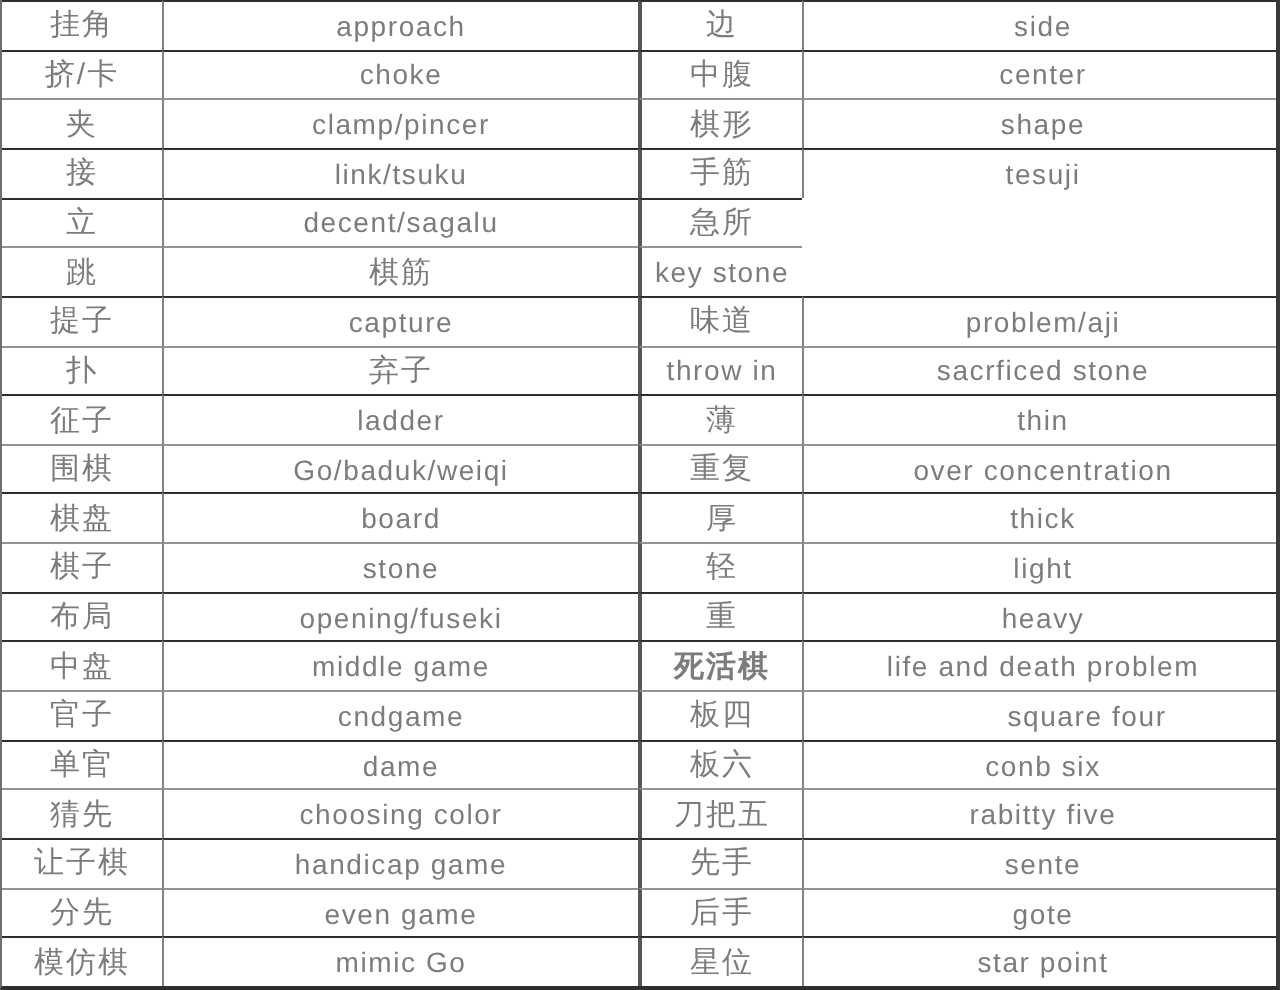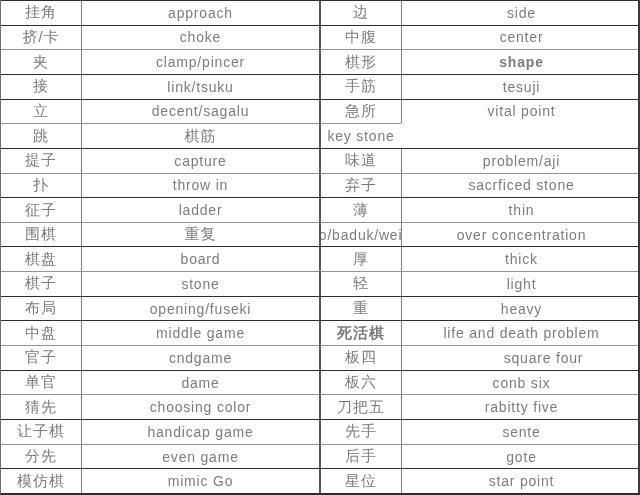--- a/index.html
+++ b/index.html
@@ -63,68 +63,67 @@
     <div class="t-cell cn" style="border-top: 1px solid rgb(46, 46, 46);">挤/卡</div>
     <div class="t-cell en" style="border-top: 1px solid rgb(46, 46, 46);">choke</div>
     <div class="t-cell cn" style="border-top: 1px solid rgb(46, 46, 46);">中腹</div>
     <div class="t-cell en" style="border-top: 1px solid rgb(46, 46, 46);">center</div>
   </div>
 
   <div class="t-row">
     <div class="t-cell cn" style="border-top: 1px solid rgb(147, 147, 147);">夹</div>
     <div class="t-cell en" style="border-top: 1px solid rgb(147, 147, 147);">clamp/pincer</div>
     <div class="t-cell cn" style="border-top: 1px solid rgb(147, 147, 147);">棋形</div>
-    <div class="t-cell en" style="border-top: 1px solid rgb(147, 147, 147); font-weight: bold;">shape</div>
+    <div class="t-cell en" style="border-top: 1px solid rgb(147, 147, 147);">shape</div>
   </div>
 
   <div class="t-row">
     <div class="t-cell cn" style="border-top: 1px solid rgb(46, 46, 46);">接</div>
     <div class="t-cell en" style="border-top: 1px solid rgb(46, 46, 46);">link/tsuku</div>
     <div class="t-cell cn" style="border-top: 1px solid rgb(46, 46, 46);">手筋</div>
     <div class="t-cell en" style="border-top: 1px solid rgb(46, 46, 46);">tesuji</div>
   </div>
 
   <div class="t-row">
     <div class="t-cell cn" style="border-top: 1px solid rgb(46, 46, 46);">立</div>
     <div class="t-cell en" style="border-top: 1px solid rgb(46, 46, 46);">decent/sagalu</div>
     <div class="t-cell cn" style="border-top: 1px solid rgb(46, 46, 46);">急所</div>
-    <div class="t-cell en" style="border-top: 1px solid rgb(46, 46, 46);">vital point</div>
   </div>
 
   <div class="t-row">
     <div class="t-cell cn" style="border-top: 1px solid rgb(147, 147, 147);">跳</div>
     <div class="t-cell cn" style="border-top: 1px solid rgb(147, 147, 147);">棋筋</div>
     <div class="t-cell en" style="border-top: 1px solid rgb(147, 147, 147);">key stone</div>
   </div>
 
   <div class="t-row">
     <div class="t-cell cn" style="border-top: 1px solid rgb(46, 46, 46);">提子</div>
     <div class="t-cell en" style="border-top: 1px solid rgb(46, 46, 46);">capture</div>
     <div class="t-cell cn" style="border-top: 1px solid rgb(46, 46, 46);">味道</div>
     <div class="t-cell en" style="border-top: 1px solid rgb(46, 46, 46);">problem/aji</div>
   </div>
 
   <div class="t-row">
     <div class="t-cell cn" style="border-top: 1px solid rgb(147, 147, 147);">扑</div>
+    <div class="t-cell cn" style="border-top: 1px solid rgb(147, 147, 147);">弃子</div>
     <div class="t-cell en" style="border-top: 1px solid rgb(147, 147, 147);">throw in</div>
-    <div class="t-cell cn" style="border-top: 1px solid rgb(147, 147, 147);">弃子</div>
     <div class="t-cell en" style="border-top: 1px solid rgb(147, 147, 147);">sacrficed stone</div>
   </div>
 
   <div class="t-row">
     <div class="t-cell cn" style="border-top: 1px solid rgb(46, 46, 46);">征子</div>
     <div class="t-cell en" style="border-top: 1px solid rgb(46, 46, 46);">ladder</div>
     <div class="t-cell cn" style="border-top: 1px solid rgb(46, 46, 46);">薄</div>
     <div class="t-cell en" style="border-top: 1px solid rgb(46, 46, 46);">thin</div>
   </div>
 
   <div class="t-row">
     <div class="t-cell cn" style="border-top: 1px solid rgb(147, 147, 147); text-align: right;">围棋</div>
+    <div class="t-cell en" style="border-top: 1px solid rgb(147, 147, 147);">Go/baduk/weiqi</div>
     <div class="t-cell cn" style="border-top: 1px solid rgb(147, 147, 147);">重复</div>
-    <div class="t-cell en" style="border-top: 1px solid rgb(147, 147, 147);">Go/baduk/weiqi</div>
     <div class="t-cell en" style="border-top: 1px solid rgb(147, 147, 147);">over concentration</div>
   </div>
 
   <div class="t-row">
     <div class="t-cell cn" style="border-top: 1px solid rgb(46, 46, 46);">棋盘</div>
     <div class="t-cell en" style="border-top: 1px solid rgb(46, 46, 46);">board</div>
     <div class="t-cell cn" style="border-top: 1px solid rgb(46, 46, 46);">厚</div>
     <div class="t-cell en" style="border-top: 1px solid rgb(46, 46, 46);">thick</div>
   </div>
 

